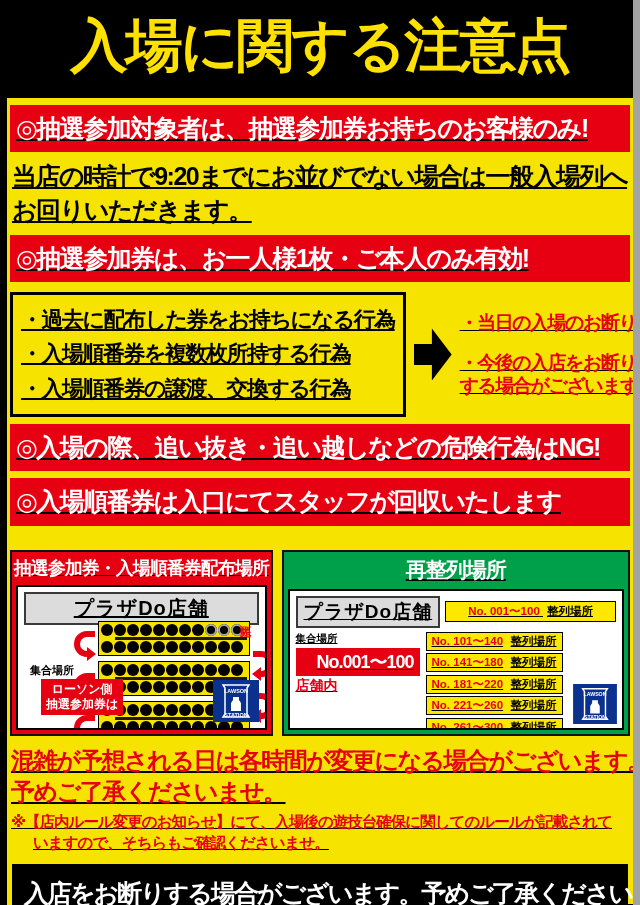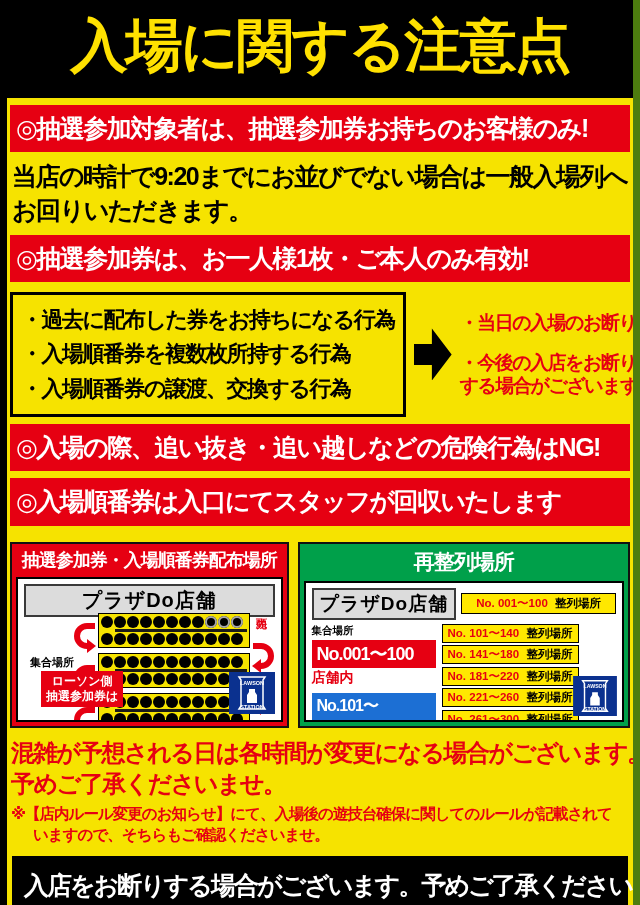--- a/index.html
+++ b/index.html
@@ -1,20 +1,21 @@
 <!DOCTYPE html>
 <html><head>
 <meta charset="utf-8">
 <style>
   html,body { margin:0; padding:0; background:#222; }
   * { box-sizing:border-box; font-family:"Liberation Sans","DejaVu Sans",sans-serif; }
   .poster {
     position:relative; width:640px; height:905px; margin:0 auto;
-    background:#F6E300; border-left:7px solid #000; border-right:7px solid #4d7c0f;
+    background:#F6E300; border-left:7px solid #000; border-right:7px solid #a3a3a3;
     overflow:hidden;
+    text-decoration:underline;
   }
   
   .title-band { background:#000; padding:16px 0 22px; }
   .title-band h1 {
     margin:0; text-align:center; color:#FFE100; font-size:57px; font-weight:900;
     letter-spacing:-2px; line-height:1.05; white-space:nowrap;
   }
   
   .banner {
     background:#E60012; color:#fff; font-weight:bold; font-size:25px;
@@ -30,21 +31,21 @@
   .viol-box { border:3px solid #000; padding:8px 8px; flex:none; }
   .viol-box div { color:#000; font-weight:bold; font-size:22px; letter-spacing:-1.5px;
     line-height:1.55; white-space:nowrap; }
   .black-arrow { width:38px; height:52px; background:#000; flex:none;
     clip-path:polygon(0 30%,48% 30%,48% 0,100% 50%,48% 100%,48% 70%,0 70%); }
   .conseq { color:#E60012; font-weight:bold; font-size:19px; letter-spacing:-1.5px;
     line-height:1.25; flex:1; }
   .conseq .c1 { margin-bottom:16px; white-space:nowrap; }
   .conseq div { white-space:nowrap; }
   
-  .maps { display:flex; gap:9px; margin:16px 3px 0; height:186px; }
+  .maps { display:flex; gap:9px; margin:24px 3px 0; height:186px; }
   .map { flex:1; display:flex; flex-direction:column; border:2px solid #111; }
   .map-left  { background:#E60012; }
   .map-right { background:#00A04A; }
   .map-header { color:#fff; font-weight:bold; text-align:center; font-size:18px;
     letter-spacing:-1px; padding:4px 0 5px; white-space:nowrap; }
   .map-right .map-header { font-size:21px; }
   .map-body { background:#fff; border:2px solid #000; margin:0 4px 4px; flex:1;
     position:relative; overflow:hidden; }
   .store-box { background:#DCDCDC; border:2px solid #3a3a3a; text-align:center;
     font-weight:bold; font-size:20px; color:#000; margin:5px 6px 3px; padding:1px 0;
@@ -64,27 +65,27 @@
   .meet-box { position:absolute; left:23px; top:92px; background:#E60012; color:#fff;
     font-weight:bold; font-size:12px; line-height:1.25; text-align:center;
     padding:3px 5px; white-space:nowrap; }
   .lawson { position:absolute; right:6px; bottom:6px; }
   
   .rm-top { display:flex; gap:5px; margin:5px 6px 3px; align-items:center; }
   .rm-store { background:#DCDCDC; border:2px solid #3a3a3a; font-weight:bold;
     font-size:19px; color:#000; padding:1px 6px; flex:1; text-align:center;
     letter-spacing:1px; white-space:nowrap; }
   .rm-badge { background:#FFE800; border:1px solid #000; font-weight:bold;
-    font-size:11.5px; padding:2px 14px; white-space:nowrap; flex:none; }
+    font-size:11.5px; padding:2px 22px; white-space:nowrap; flex:none; }
   .rm-badge .no { color:#E60012; } .rm-badge .lb { color:#000; margin-left:4px; }
   .rm-cols { display:flex; margin:0 6px; gap:6px; }
   .rm-left { width:124px; flex:none; }
   .rm-meet { color:#000; font-weight:bold; font-size:10.5px; margin:1px 0 2px; }
   .rm-redbox { background:#E60012; color:#fff; font-weight:bold; font-size:18px;
-    padding:2px 5px; letter-spacing:-1px; white-space:nowrap; }
+    padding:2px 21px; letter-spacing:-1px; white-space:nowrap; }
   .rm-redcap { color:#E60012; font-weight:bold; font-size:14px; margin:1px 0 6px; }
   .rm-bluebox { background:#1C6FD4; color:#fff; font-weight:bold; font-size:16px;
     padding:3px 5px; letter-spacing:-1px; margin-top:4px; white-space:nowrap; }
   .rm-rows { flex:1; padding-top:1px; }
   .rm-row { background:#FFE800; border:1px solid #000; font-weight:bold; font-size:11.5px;
     padding:1px 5px; margin-bottom:2.5px; display:flex; justify-content:space-between;
     white-space:nowrap; width:137px; }
   .rm-row .no { color:#E60012; } .rm-row .lb { color:#000; }
   .rm-lawson { position:absolute; right:5px; bottom:4px; }
   
@@ -279,21 +280,20 @@
           <div class="rm-badge">
             <span class="no">No. 001〜100</span>
             <span class="lb">整列場所</span>
           </div>
         </div>
         <div class="rm-cols">
           <div class="rm-left">
             <div class="rm-meet">集合場所</div>
             <div class="rm-redbox">No.001〜100</div>
             <div class="rm-redcap">店舗内</div>
-            <div class="rm-bluebox">No.101〜</div>
 
           </div>
           <div class="rm-rows">
             <div class="rm-row">
                 <span class="no">No. 101〜140</span>
                 <span class="lb">整列場所</span>
               </div>
             <div class="rm-row">
                 <span class="no">No. 141〜180</span>
                 <span class="lb">整列場所</span>

